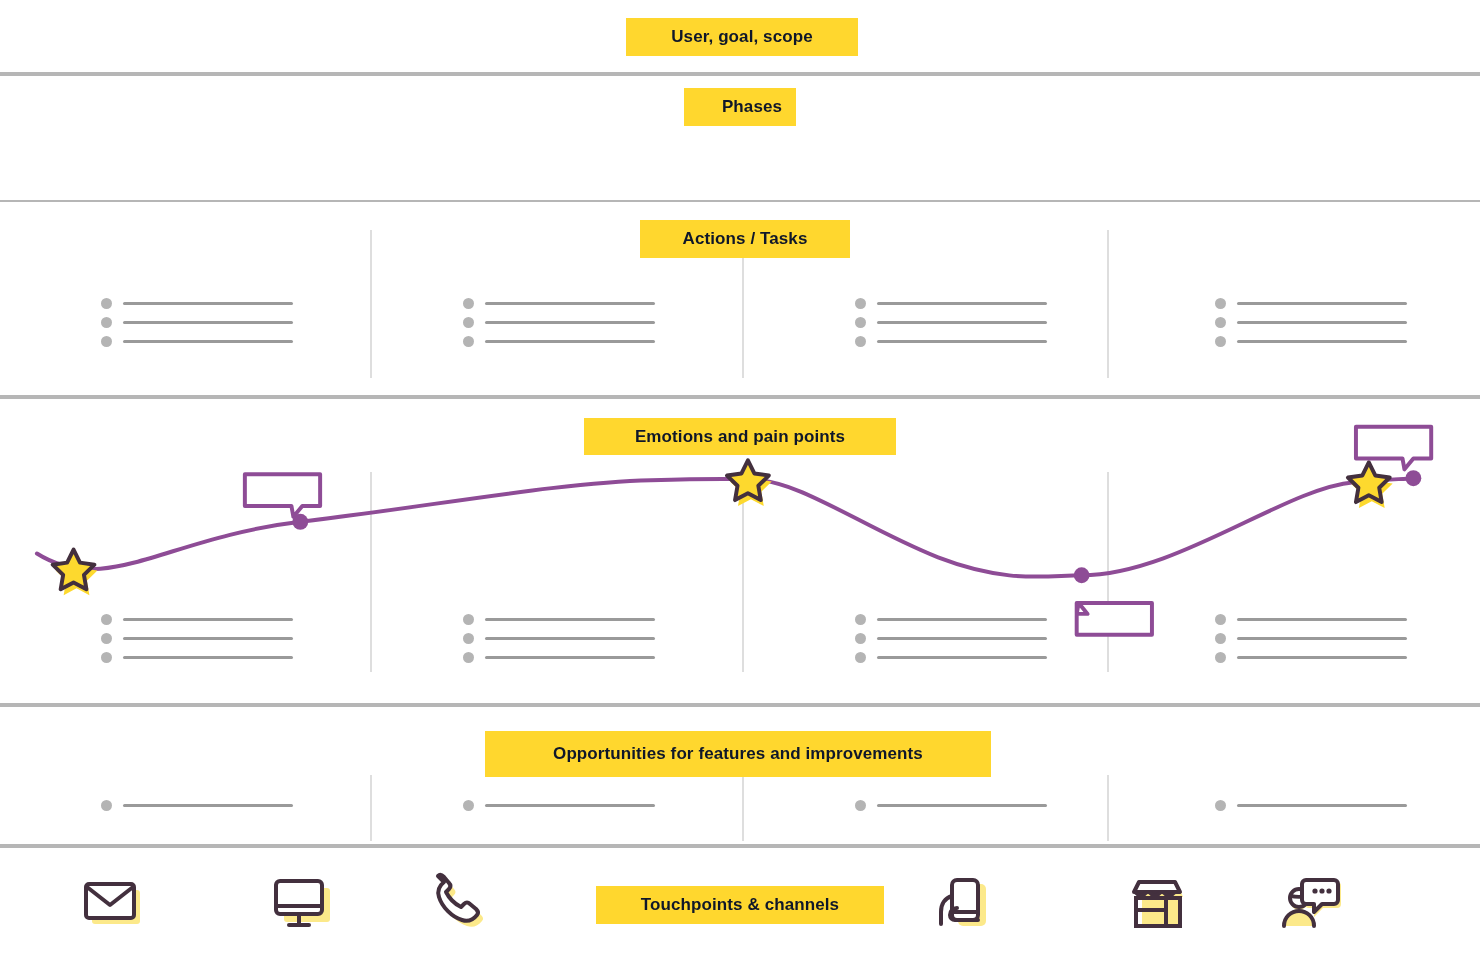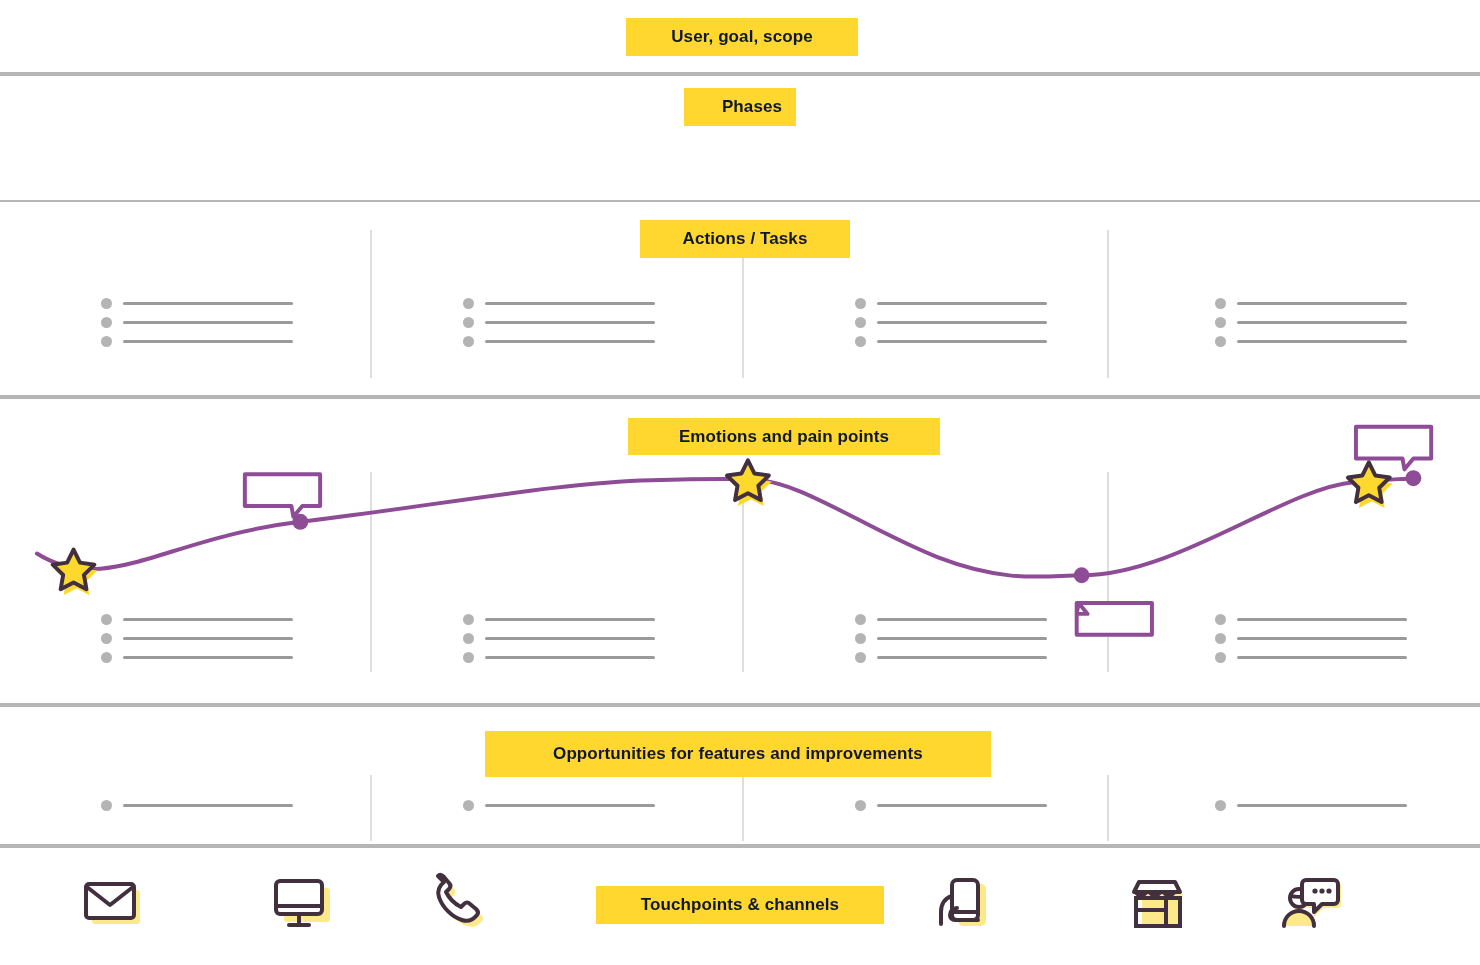--- a/index.html
+++ b/index.html
@@ -247,21 +247,21 @@
       <g>
         <path d="M1375 64 l6.5 13.2 14.6 2.1 -10.6 10.3 2.5 14.5 -13-6.9 -13 6.9 2.5-14.5 -10.6-10.3 14.6-2.1 z" transform="translate(3,6)" fill="#FDD92E"></path>
         <path d="M1375 64 l6.5 13.2 14.6 2.1 -10.6 10.3 2.5 14.5 -13-6.9 -13 6.9 2.5-14.5 -10.6-10.3 14.6-2.1 z" fill="#FDD92E" stroke="#43303E" stroke-width="4" stroke-linejoin="round"></path>
       </g>
 
       <path d="M240 76 h76 v32 h-18 l-9 11 -2 -11 h-47 z" fill="#ffffff" stroke="#8E4C96" stroke-width="4" stroke-linejoin="round"></path>
       <path d="M1362 28 h76 v32 h-18 l-9 11 -2 -11 h-47 z" fill="#ffffff" stroke="#8E4C96" stroke-width="4" stroke-linejoin="round"></path>
       <path d="M1080 206 h76 v32 h-76 v-21 l2 -11 9 11 h-11 z" fill="#ffffff" stroke="#8E4C96" stroke-width="4" stroke-linejoin="round"></path>
     </svg>
 
-    <div class="chip" style="left:584px; top:19px; width:312px; height:37px; font-size:17px;margin-left:44px;">Emotions and pain points</div>
+    <div class="chip" style="left:584px; top:19px; width:312px; height:37px; font-size:17px;">Emotions and pain points</div>
 
     <div class="plist" style="left:101px; top:211px;">
       <div class="prow">
           <span class="pdot"></span>
           <span class="pline" style="width:170px;"></span>
         </div>
       <div class="prow">
           <span class="pdot"></span>
           <span class="pline" style="width:170px;"></span>
         </div>

